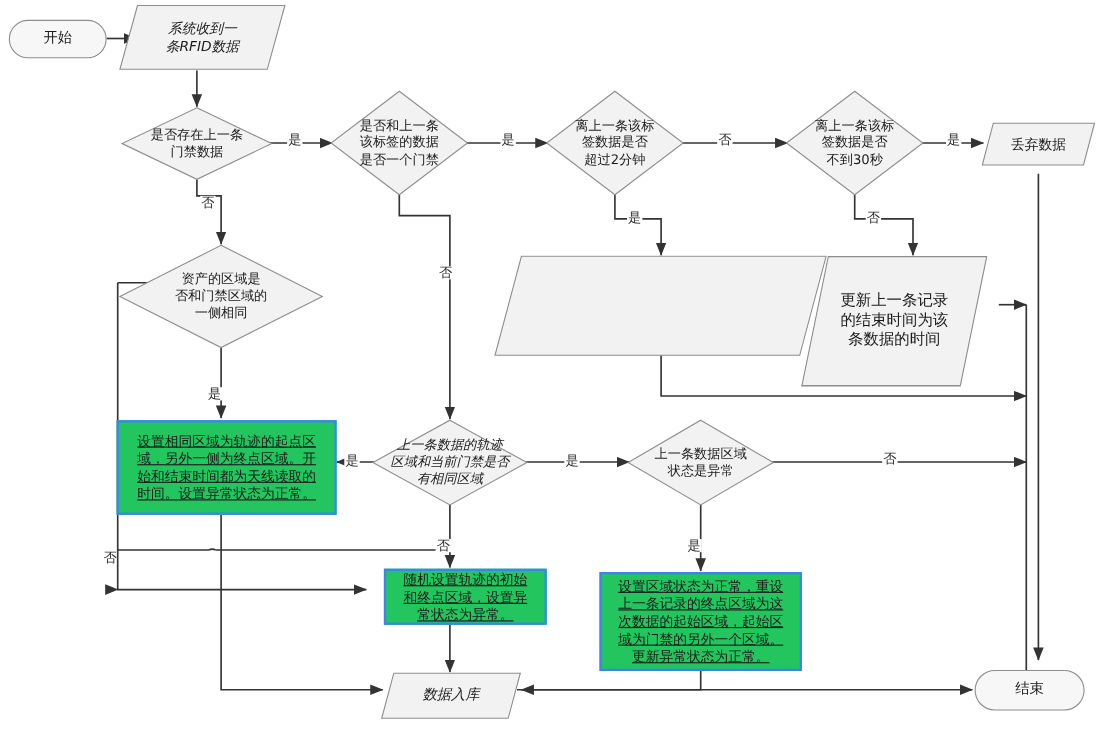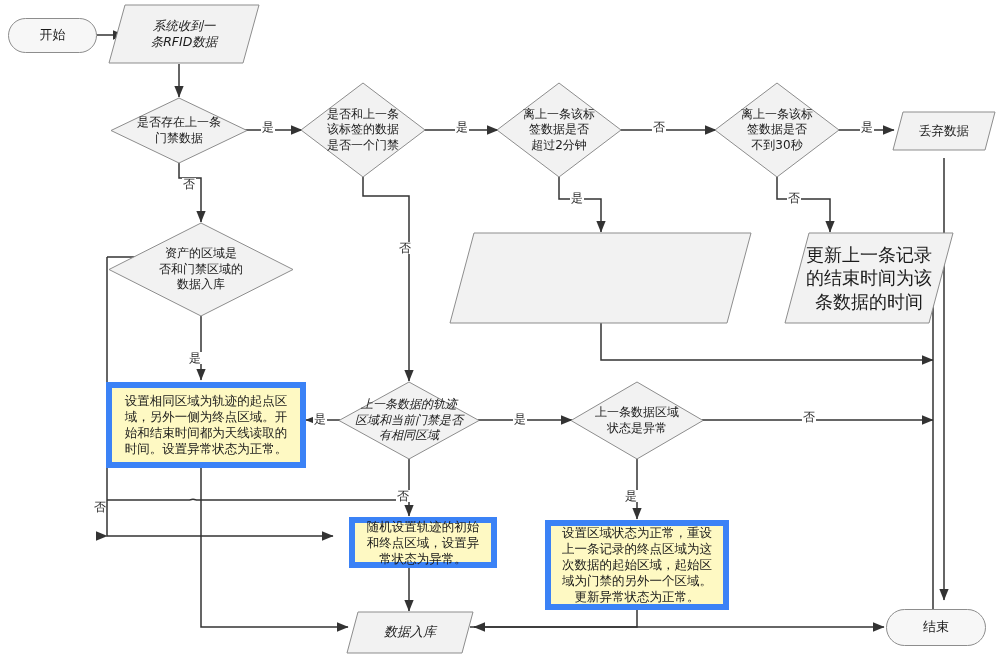--- a/index.html
+++ b/index.html
@@ -5,21 +5,21 @@
   html,body{margin:0;padding:0;background:#ffffff;}
   body{font-family:"DejaVu Sans","Liberation Sans",sans-serif;}
   #canvas{position:relative;width:1000px;height:668px;background:#ffffff;overflow:hidden;}
   svg#wires{position:absolute;left:0;top:0;width:1000px;height:668px;}
   .node{position:absolute;box-sizing:border-box;display:flex;align-items:center;justify-content:center;
         text-align:center;color:#1a1a1a;line-height:1.28;}
   .node .txt{display:block;padding:0 4px;white-space:pre-line;}
   
   .terminator{border:1px solid #8d8d8d;border-radius:22px;background:#f7f7f7;}
   
-  .process{border:6px solid #3b82f6;background:#fef9c3;}
+  .process{border:2px solid #3b82f6;background:#22c55e;text-decoration:underline;}
   
   .diamond{background:transparent;border:0;}
   .diamond .dshape{position:absolute;left:0;top:0;width:100%;height:100%;}
   .diamond .txt{position:relative;z-index:2;}
   
   .para{background:transparent;border:0;}
   .para .pshape{position:absolute;left:0;top:0;width:100%;height:100%;}
   .para .txt{position:relative;z-index:2;}
   .edge-label{position:absolute;color:#2b2b2b;background:#ffffff;padding:0 1px;line-height:1;}
   .edge-label.vert{writing-mode:vertical-rl;}
@@ -160,30 +160,30 @@
     </svg>
     <span class="txt">丢弃数据</span>
   </div>
 
   <div class="node diamond" style="left:108px;top:222px;width:186px;height:95px;font-size:12px;">
     <svg class="dshape" viewBox="0 0 186 95" preserveAspectRatio="none">
       <polygon points="93,1 185,47.5 93,94 1,47.5" fill="#f2f2f2" stroke="#8d8d8d" stroke-width="1"></polygon>
     </svg>
     <span class="txt">资产的区域是
 否和门禁区域的
-数据入库</span>
+一侧相同</span>
   </div>
 
   <div class="node para" style="left:449px;top:232px;width:303px;height:92px;font-size:12.5px;">
     <svg class="pshape" viewBox="0 0 303 92" preserveAspectRatio="none">
       <polygon points="25,1 302,1 278,91 1,91" fill="#f2f2f2" stroke="#8d8d8d" stroke-width="1"></polygon>
     </svg>
   </div>
 
-  <div class="node para" style="left:784px;top:232px;width:170px;height:92px;font-size:18px;">
+  <div class="node para" style="left:728px;top:232px;width:170px;height:120px;font-size:14px;">
     <svg class="pshape" viewBox="0 0 170 92" preserveAspectRatio="none">
       <polygon points="25,1 169,1 145,91 1,91" fill="#f2f2f2" stroke="#8d8d8d" stroke-width="1"></polygon>
     </svg>
     <span class="txt">更新上一条记录
 的结束时间为该
 条数据的时间</span>
   </div>
 
   <div class="node process" style="left:106px;top:382px;width:200px;height:86px;font-size:12.5px;">
     <span class="txt">设置相同区域为轨迹的起点区

